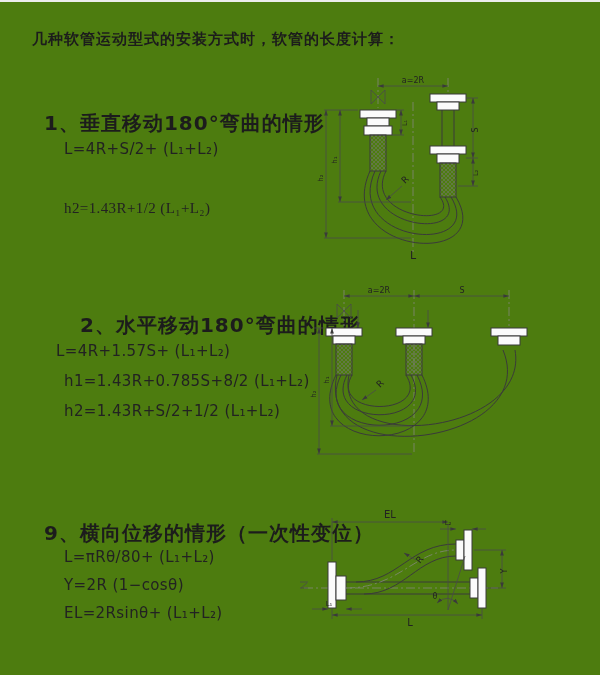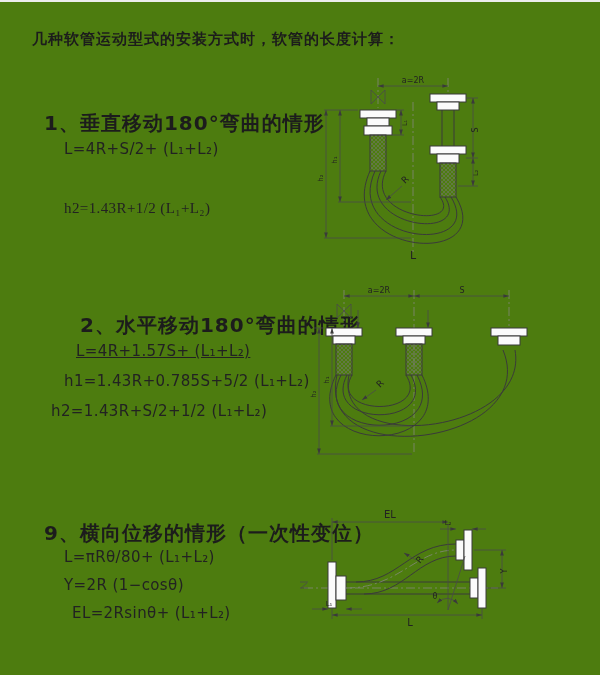--- a/index.html
+++ b/index.html
@@ -25,28 +25,28 @@
 
 <div class="page">
 
   <div class="title">几种软管运动型式的安装方式时，软管的长度计算：</div>
 
   <div class="sec-head" style="left:44px;top:108px;">1、垂直移动180°弯曲的情形</div>
   <div class="formula" style="left:64px;top:138px;">L=4R+S/2+ (L₁+L₂)</div>
   <div class="formula" style="left:64px;top:198px;font-family:Liberation Serif, serif;">h2=1.43R+1/2 (L₁+L₂)</div>
 
   <div class="sec-head" style="left:44px;top:310px;margin-left:36px;">2、水平移动180°弯曲的情形</div>
-  <div class="formula" style="left:76px;top:340px;text-decoration:underline;">L=4R+1.57S+ (L₁+L₂)</div>
-  <div class="formula" style="left:64px;top:370px;">h1=1.43R+0.785S+5/2 (L₁+L₂)</div>
-  <div class="formula" style="left:51px;top:400px;text-align:right;">h2=1.43R+S/2+1/2 (L₁+L₂)</div>
+  <div class="formula" style="left:56px;top:340px;">L=4R+1.57S+ (L₁+L₂)</div>
+  <div class="formula" style="left:64px;top:370px;">h1=1.43R+0.785S+8/2 (L₁+L₂)</div>
+  <div class="formula" style="left:64px;top:400px;text-align:right;">h2=1.43R+S/2+1/2 (L₁+L₂)</div>
 
   <div class="sec-head" style="left:44px;top:518px;">9、横向位移的情形（一次性变位）</div>
   <div class="formula" style="left:64px;top:546px;">L=πRθ/80+ (L₁+L₂)</div>
   <div class="formula" style="left:64px;top:574px;text-align:center;">Y=2R (1−cosθ)</div>
-  <div class="formula" style="left:64px;top:602px;margin-left:8px;">EL=2Rsinθ+ (L₁+L₂)</div>
+  <div class="formula" style="left:64px;top:602px;">EL=2Rsinθ+ (L₁+L₂)</div>
 
   <svg style="left:310px;top:72px;" width="235" height="190" viewBox="0 0 235 190">
     <defs>
       <marker id="a1" viewBox="0 0 6 4" refX="6" refY="2" markerWidth="7" markerHeight="5" orient="auto-start-reverse">
         <path d="M0 0 L6 2 L0 4 Z" fill="#3a3a3a"></path>
       </marker>
       <pattern id="br1" width="4" height="4" patternUnits="userSpaceOnUse">
         <path d="M0 4 L4 0 M0 0 L4 4" stroke="#777" stroke-width=".5"></path>
       </pattern>
     </defs>

